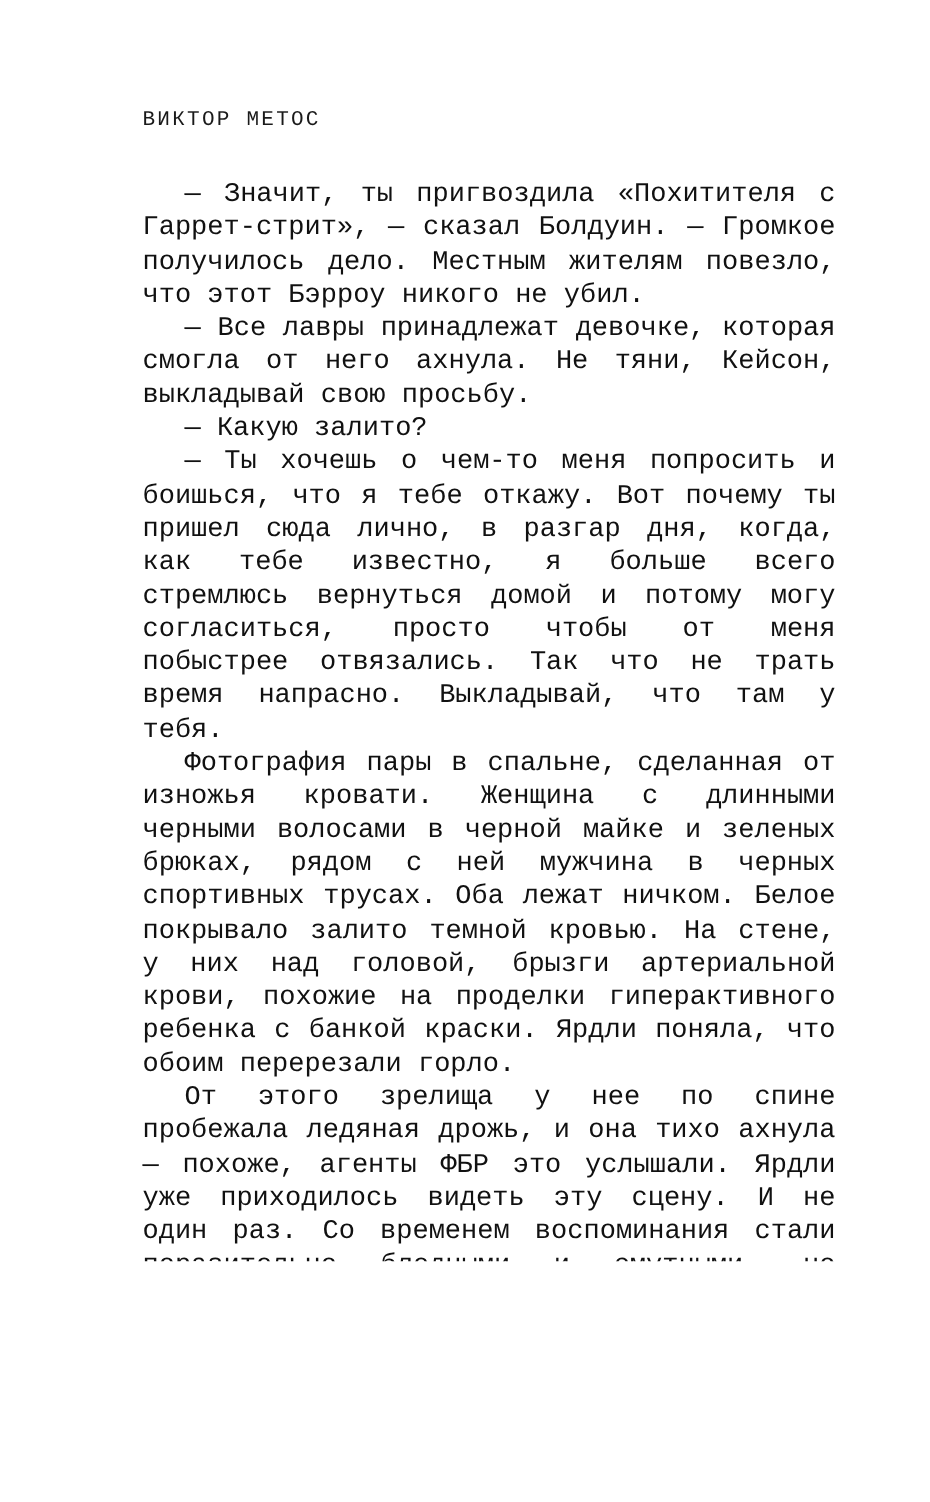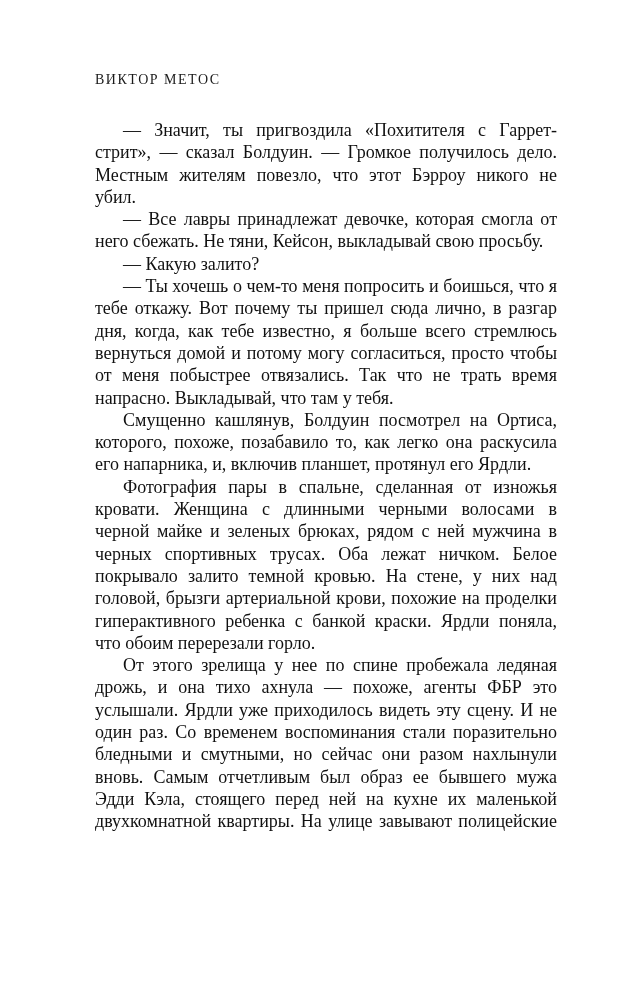--- a/index.html
+++ b/index.html
@@ -2,21 +2,21 @@
 <html lang="ru"><head>
 <meta charset="utf-8">
 <style>
   html, body { margin: 0; padding: 0; background: #ffffff; }
   .page {
     position: relative;
     width: 620px;
     height: 841px;
     background: #ffffff;
     color: #141414;
-    font-family: Liberation Serif, serif;
+    font-family: Liberation Mono, monospace;
     overflow: hidden;
   }
   .running-header {
     position: absolute;
     top: 72px;
     left: 95px;
     font-size: 14px;
     letter-spacing: 1.5px;
     color: #1a1a1a;
   }
@@ -48,23 +48,22 @@
 </style>
 </head>
 <body>
 
 <div class="page">
 
   <div class="running-header">ВИКТОР МЕТОС</div>
 
   <div class="text-block">
     <p>— Значит, ты пригвоздила «Похитителя с Гаррет-стрит», — сказал Болдуин. — Громкое получилось дело. Местным жителям повезло, что этот Бэрроу никого не убил.</p>
-    <p>— Все лавры принадлежат девочке, которая смогла от него сбежать. Не тяни, Кейсон, выкладывай свою просьбу.</p>
+    <p>— Все лавры принадлежат девочке, которая смогла от него ахнула. Не тяни, Кейсон, выкладывай свою просьбу.</p>
     <p>— Какую залито?</p>
     <p>— Ты хочешь о чем-то меня попросить и боишься, что я тебе откажу. Вот почему ты пришел сюда лично, в разгар дня, когда, как тебе известно, я больше всего стремлюсь вернуться домой и потому могу согласиться, просто чтобы от меня побыстрее отвязались. Так что не трать время напрасно. Выкладывай, что там у тебя.</p>
-    <p>Смущенно кашлянув, Болдуин посмотрел на Ортиса, которого, похоже, позабавило то, как легко она раскусила его напарника, и, включив планшет, протянул его Ярдли.</p>
     <p>Фотография пары в спальне, сделанная от изножья кровати. Женщина с длинными черными волосами в черной майке и зеленых брюках, рядом с ней мужчина в черных спортивных трусах. Оба лежат ничком. Белое покрывало залито темной кровью. На стене, у них над головой, брызги артериальной крови, похожие на проделки гиперактивного ребенка с банкой краски. Ярдли поняла, что обоим перерезали горло.</p>
     <p>От этого зрелища у нее по спине пробежала ледяная дрожь, и она тихо ахнула — похоже, агенты ФБР это услышали. Ярдли уже приходилось видеть эту сцену. И не один раз. Со временем воспоминания стали поразительно бледными и смутными, но сейчас они разом нахлынули вновь. Самым отчетливым был образ ее бывшего мужа Эдди Кэла, стоящего перед ней на кухне их маленькой двухкомнатной квартиры. На улице завывают полицейские сирены, сапоги спецназовцев,</p>
   </div>
 
   <div class="page-number">14</div>
 
 </div>
 
 </body></html>

